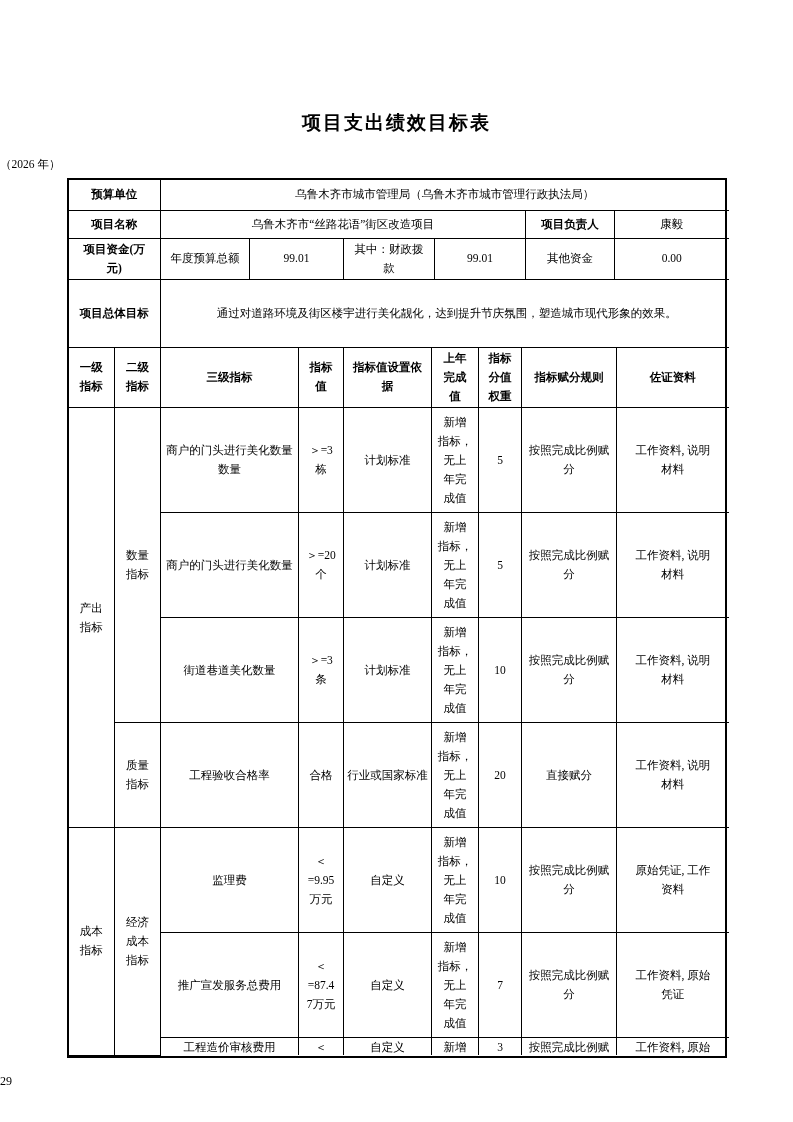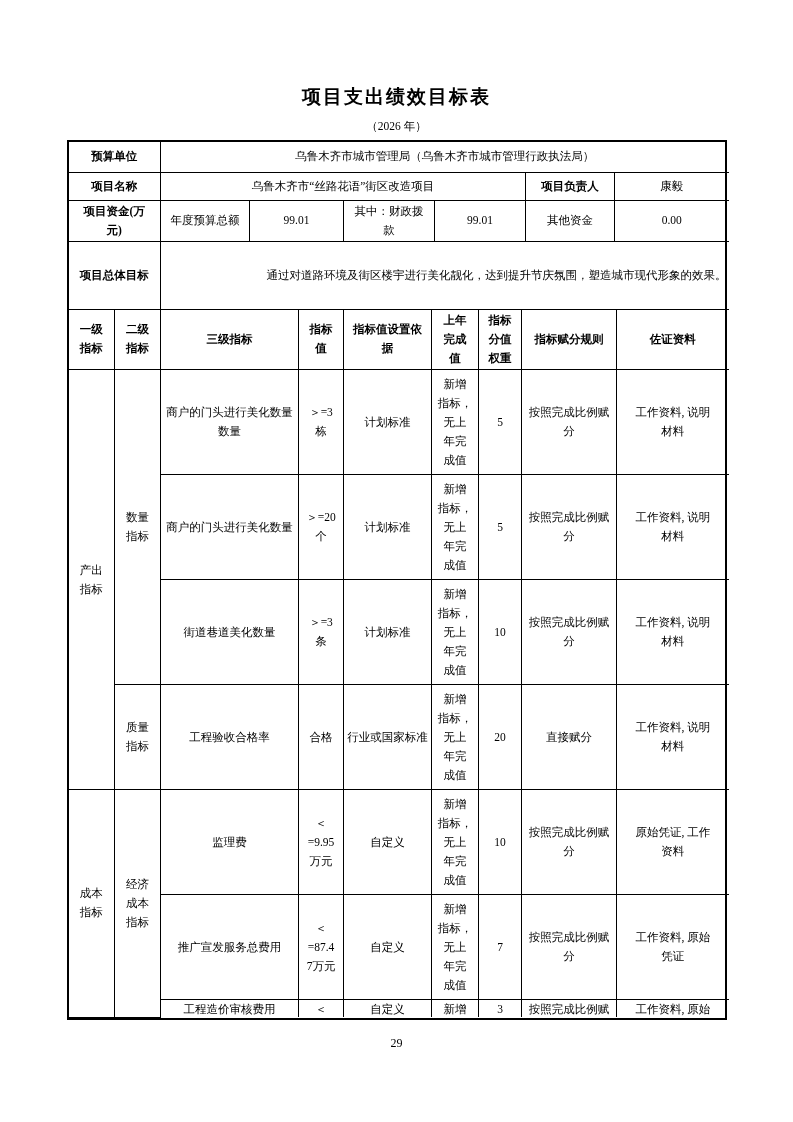--- a/index.html
+++ b/index.html
@@ -6,31 +6,30 @@
   .page {
     position: relative;
     width: 793px;
     height: 1122px;
     background: #ffffff;
     font-family: "Liberation Serif", "DejaVu Serif", serif;
     color: #000;
     overflow: hidden;
   }
   .doc-title {
-    padding-top: 86px;
+    padding-top: 112px;
     text-align: center;
     font-size: 19px;
     font-weight: bold;
     letter-spacing: 2px;
     line-height: 22px;
   }
   .doc-subtitle {
-    text-align: center;
     font-size: 11.5px;
-    margin-top: 11px;
+    margin-top: 23px;
     line-height: 14px;
   }
   .table-wrap {
     width: 660px;
     margin: 7px auto 0 auto;
     border: 2px solid #000;
     box-sizing: border-box;
   }
   table {
     width: 100%;
@@ -43,40 +42,40 @@
     text-align: center;
     vertical-align: middle;
     font-size: 11.5px;
     line-height: 19px;
     white-space: pre-line;
     padding: 1px 2px;
     overflow: hidden;
     word-break: break-all;
   }
   td.bold { font-weight: bold; }
-  td.goal-text { text-align: right; padding-left: 6px; }
+  td.goal-text { text-align: center; padding-left: 6px; }
   
   table tr:first-child > td { border-top: 0; }
   table tr > td:first-child { border-left: 0; }
   table tr > td:last-child { border-right: 0; }
   .tbl-ind tr:last-child > td { border-bottom: 0; }
   tr.r30 { height: 30px; }
   tr.r28 { height: 28px; }
   tr.r41 { height: 41px; margin-top: 32px; }
   tr.r68 { height: 68px; }
   tr.r60 { height: 60px; }
   tr.r105 { height: 105px; }
   tr.rclip > td {
     height: 17px;
     line-height: 16px;
     padding-top: 0;
     padding-bottom: 0;
   }
   .page-number {
-    text-align: center;
+    text-align: left;
     font-size: 12px;
     margin-top: 16px;
   }
 </style>
 </head>
 <body>
 
 <div class="page">
 
   <div class="doc-title">项目支出绩效目标表</div>

